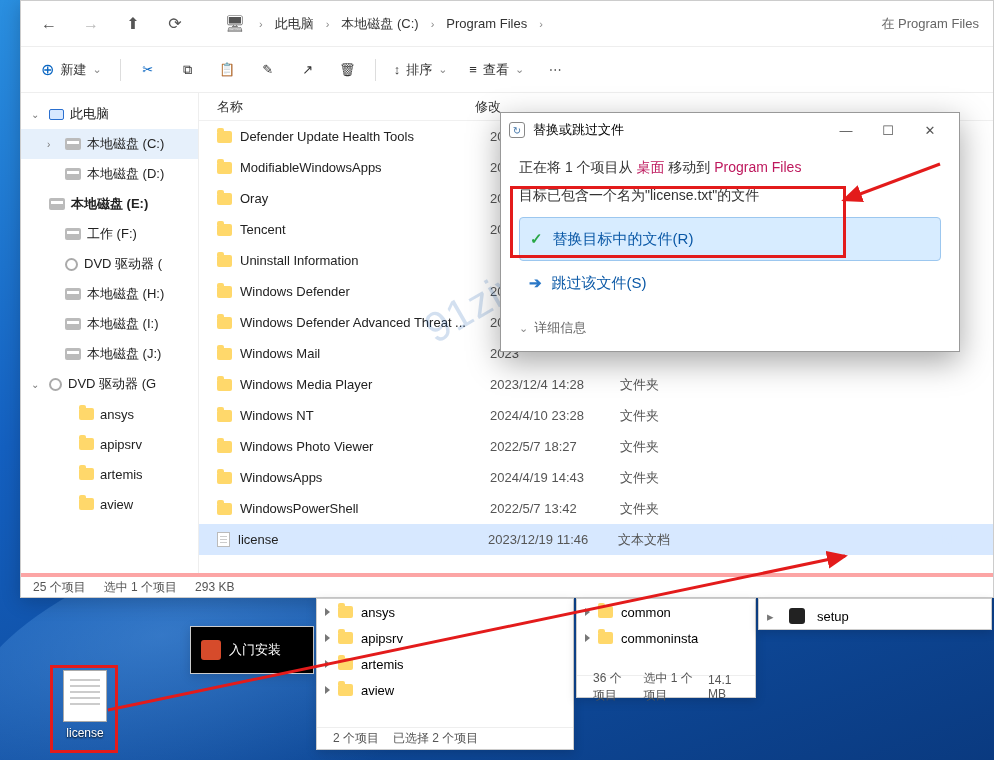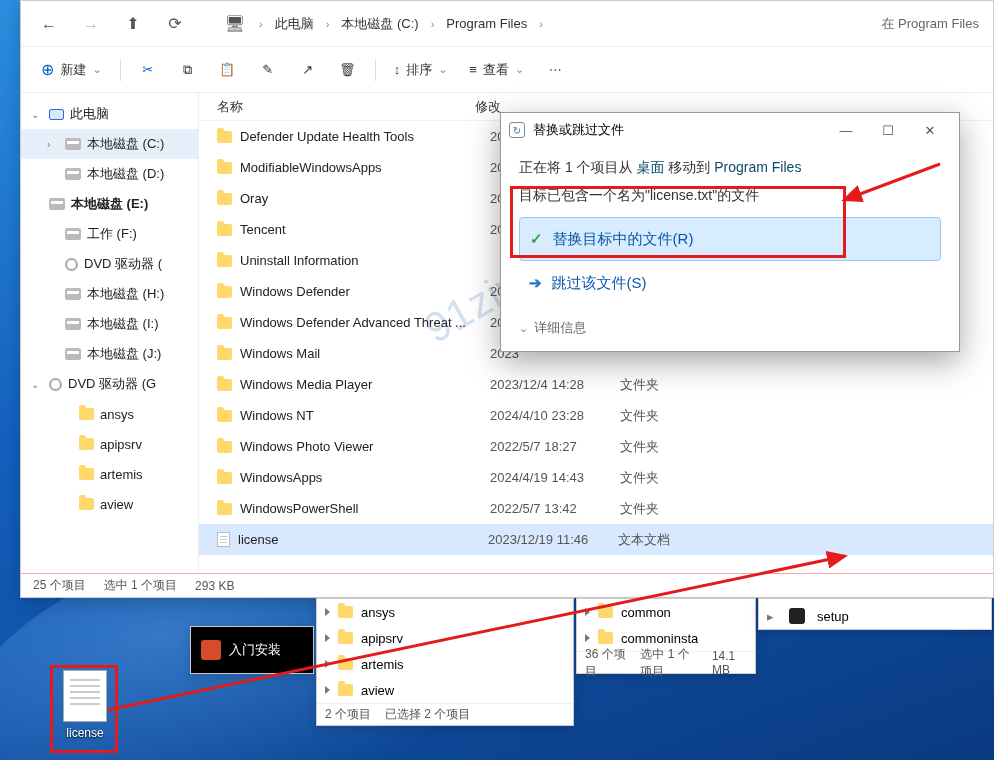--- a/index.html
+++ b/index.html
@@ -36,49 +36,49 @@
   .row{display:flex;align-items:center;height:31px;font-size:13px;color:#222;padding-left:18px;}
   .row .folder-icon,.row .file-icon{margin-right:8px;}
   .file-icon{width:13px;height:15px;background:#fff;border:1px solid #bbb;position:relative;}
   .file-icon::after{content:"";position:absolute;left:2px;right:2px;top:3px;height:1px;background:#ccc;box-shadow:0 3px 0 #ccc,0 6px 0 #ccc;}
   .row.sel{background:#d7e8ff;}
   .row.sel .r-size{color:#d7e8ff;}
   .r-name{width:250px;white-space:nowrap;overflow:hidden;text-overflow:ellipsis;}
   .r-date{width:130px;color:#555;}
   .r-type{width:108px;color:#555;}
   .r-size{flex:1;color:#555;text-align:right;padding-right:34px;}
-  .status{height:24px;display:flex;align-items:center;gap:18px;padding:0 12px;font-size:12px;color:#555;border-top:1px solid #fca5a5;}
+  .status{height:24px;display:flex;align-items:center;gap:18px;padding:0 12px;font-size:12px;color:#555;border-top:4px solid #fca5a5;}
   
   .dialog{position:absolute;left:500px;top:112px;width:460px;background:#fff;border:1px solid #999;box-shadow:0 10px 30px rgba(0,0,0,.35);z-index:50;}
   .dlg-title{height:34px;display:flex;align-items:center;padding:0 8px;font-size:13px;}
   .dlg-title .t-icon{width:16px;height:16px;border:1px solid #888;border-radius:3px;margin-right:8px;display:flex;align-items:center;justify-content:center;font-size:10px;color:#47a;}
   .dlg-title .win-btns{margin-left:auto;display:flex;}
   .win-btn{width:42px;height:28px;display:flex;align-items:center;justify-content:center;color:#555;}
   .dlg-body{padding:6px 18px 14px 18px;font-size:14px;color:#333;}
   .dlg-moving{margin:6px 0 10px 0;}
-  .dlg-moving a{color:#0c4a6e;text-decoration:none;}
+  .dlg-moving a{color:#be185d;text-decoration:none;}
   .dlg-warn{margin:6px 0 12px 0;}
   .dlg-opt{display:flex;align-items:center;gap:10px;height:44px;padding:0 10px;border-radius:4px;color:#0a58a6;font-size:15px;}
   .dlg-opt.hl{background:#d7ecff;border:1px solid #9cc7ef;}
   .dlg-opt .chk{color:#28a745;font-weight:bold;}
   .dlg-opt .arrw{color:#2a78c7;font-weight:bold;}
   .dlg-opt .info{width:16px;height:16px;background:#2a78c7;border-radius:3px;}
   .dlg-details{margin-top:14px;color:#666;font-size:13px;display:flex;align-items:center;gap:6px;}
   
   .red-box{position:absolute;border:3px solid #e31b1b;pointer-events:none;z-index:90;}
   .red-arrow{position:absolute;z-index:91;}
   
   .desk-icon{position:absolute;left:50px;top:670px;width:70px;display:flex;flex-direction:column;align-items:center;gap:4px;z-index:5;}
   .desk-icon .paper{width:44px;height:52px;background:#fff;border:1px solid #aaa;position:relative;}
   .desk-icon .paper::after{content:"";position:absolute;left:6px;right:6px;top:8px;height:2px;background:#ccc;box-shadow:0 6px 0 #ccc,0 12px 0 #ccc,0 18px 0 #ccc,0 24px 0 #ccc;}
   .desk-icon .lbl{color:#fff;font-size:12px;text-shadow:0 1px 2px #000;}
   
   .frag{position:absolute;background:#fff;border:1px solid #ccc;font-size:13px;box-shadow:0 3px 10px rgba(0,0,0,.15);}
   .frag .frow{display:flex;align-items:center;gap:8px;height:26px;padding:0 8px;}
-  .frag .stat{height:22px;display:flex;align-items:center;gap:14px;padding:0 8px;font-size:12px;color:#555;border-top:1px solid #eee;}
+  .frag .stat{height:22px;display:flex;align-items:center;gap:14px;padding:0 16px;font-size:12px;color:#555;border-top:1px solid #eee;margin-top:24px;}
   .tri{display:inline-block;width:0;height:0;border-top:4px solid transparent;border-bottom:4px solid transparent;border-left:5px solid #777;}
   
   .watermark{position:absolute;left:410px;top:240px;font-size:42px;color:rgba(54,116,188,.22);font-weight:500;transform:rotate(-30deg);pointer-events:none;z-index:40;letter-spacing:1px;}
   .ppt-item{display:flex;align-items:center;gap:8px;height:46px;background:#000;color:#fff;padding:0 10px;font-size:13px;}
   .ppt-icon{width:20px;height:20px;background:#d64b2b;border-radius:3px;}
 </style>
 </head>
 <body>
 
 <div class="win11-bg"></div>

